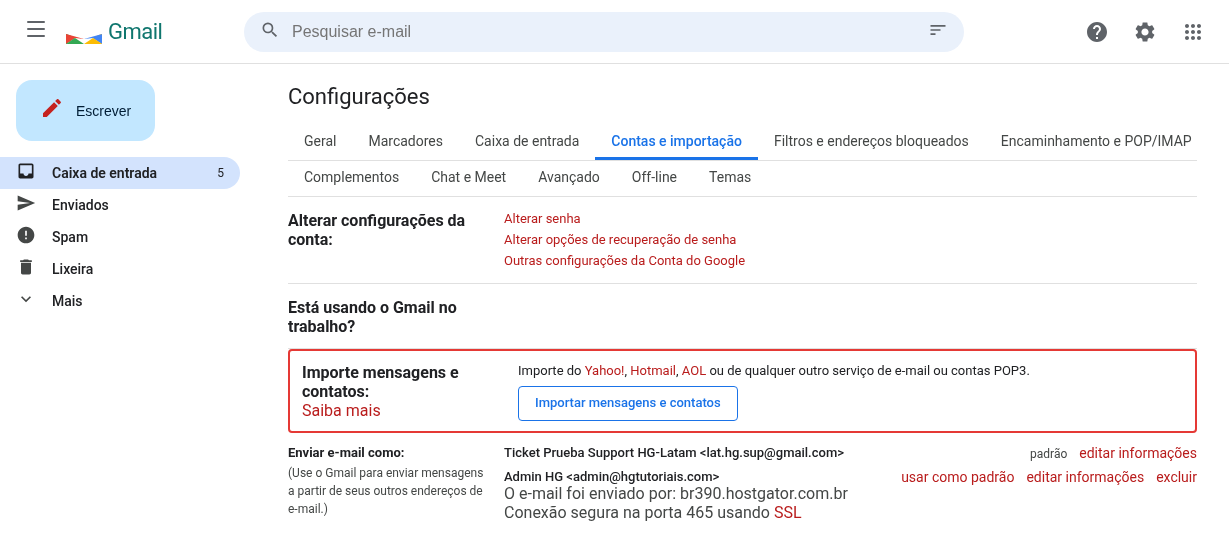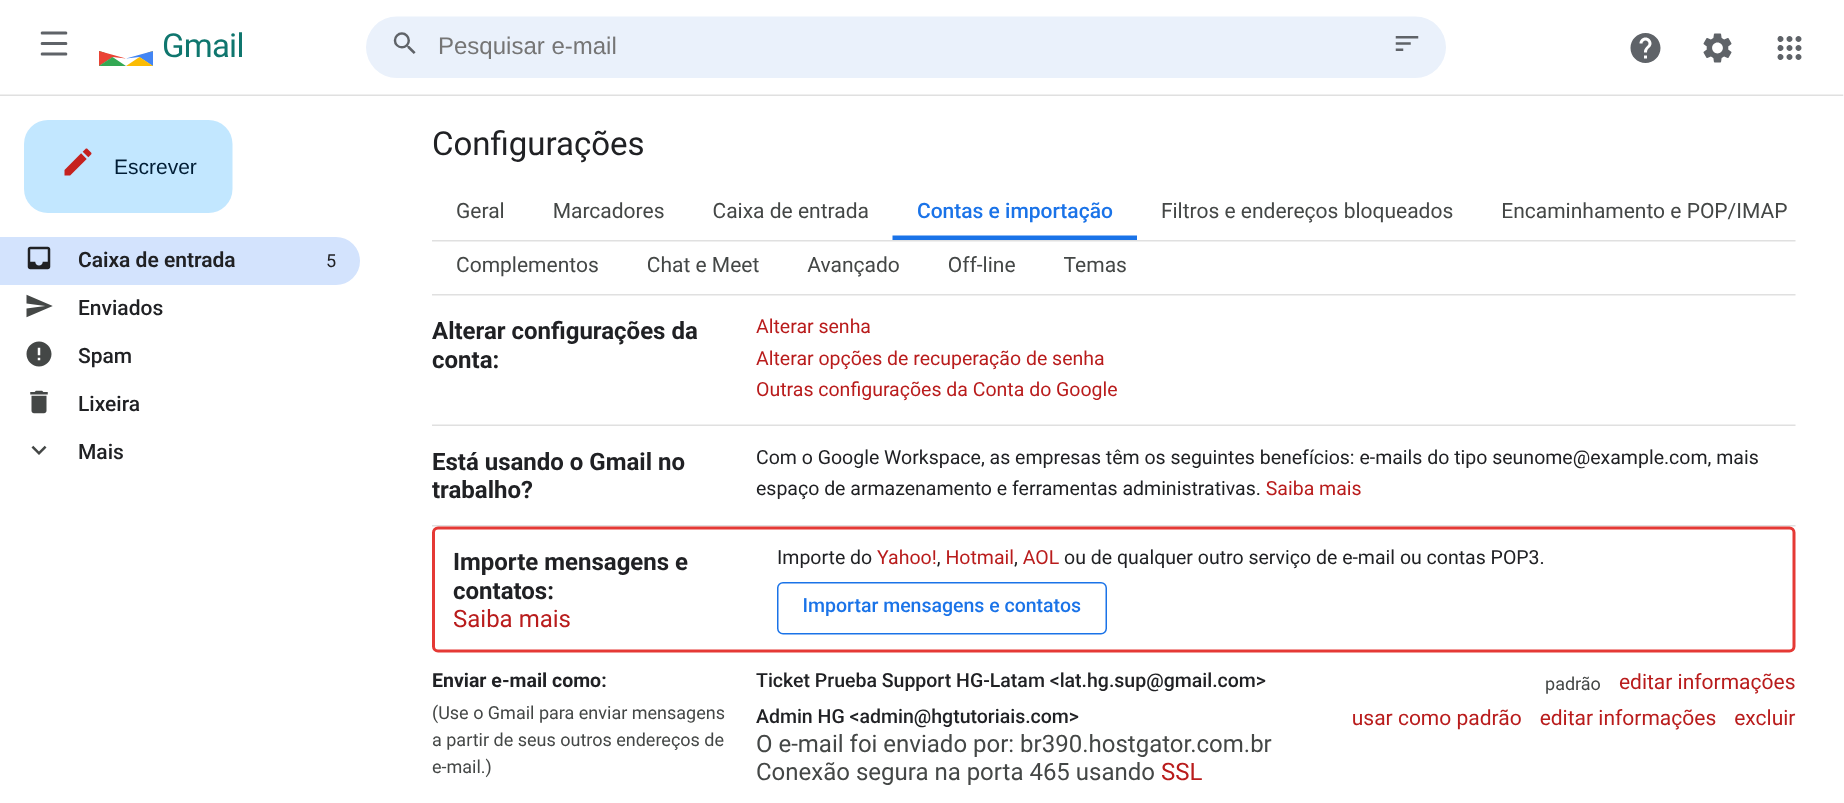--- a/index.html
+++ b/index.html
@@ -387,24 +387,20 @@
         <div class="settings-label">Alterar configurações da conta:</div>
         <div class="settings-value">
           <a class="link-blue">Alterar senha</a><br>
           <a class="link-blue">Alterar opções de recuperação de senha</a><br>
           <a class="link-blue">Outras configurações da Conta do Google</a>
         </div>
       </div>
 
       <div class="settings-row">
         <div class="settings-label">Está usando o Gmail no trabalho?</div>
-        <div class="settings-value">
-          <span>Com o Google Workspace, as empresas têm os seguintes benefícios: e-mails do tipo seunome@example.com, mais espaço de armazenamento e ferramentas administrativas.</span>
-          <a class="link-blue">Saiba mais</a>
-        </div>
       </div>
 
       <div class="settings-row import-row">
         <div class="settings-label">
           <span>Importe mensagens e contatos:</span>
           <br>
           <a class="link-blue" style="font-weight:400">Saiba mais</a>
         </div>
         <div class="settings-value">
           <span>Importe do </span><a class="link-blue">Yahoo!</a><span>, </span><a class="link-blue">Hotmail</a><span>, </span><a class="link-blue">AOL</a><span> ou de qualquer outro serviço de e-mail ou contas POP3.</span>

